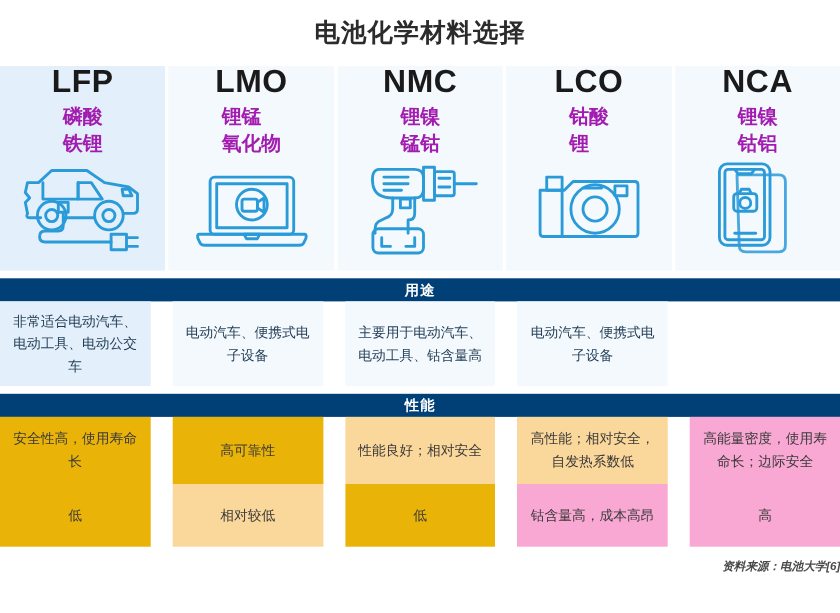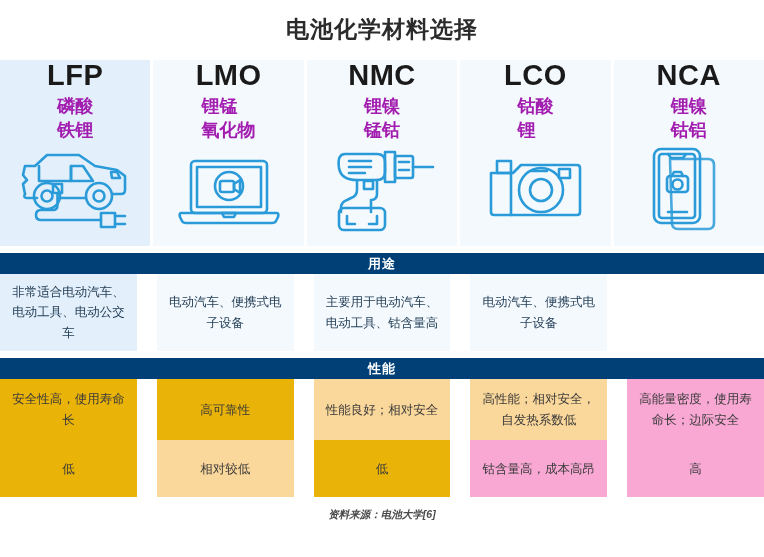--- a/index.html
+++ b/index.html
@@ -104,21 +104,21 @@
   }
   .row-use .cell { min-height: 74px; background: #f4f9fe; color: #1f3a52; }
   .row-use .cell.first { background: #e3f0fb; }
   .row-perf .cell { min-height: 61px; }
   .row-cost .cell { min-height: 57px; }
   .c-green  { background: #eab308; }
   .c-orange { background: #fad79a; }
   .c-red    { background: #f9a8d4; }
   
   .source {
-    text-align: center;
+    text-align: right;
     font-size: 10.5px;
     font-style: italic;
     font-weight: bold;
     color: #4a4a4a;
     padding-top: 11px;
   }
 </style>
 </head>
 <body>
 

